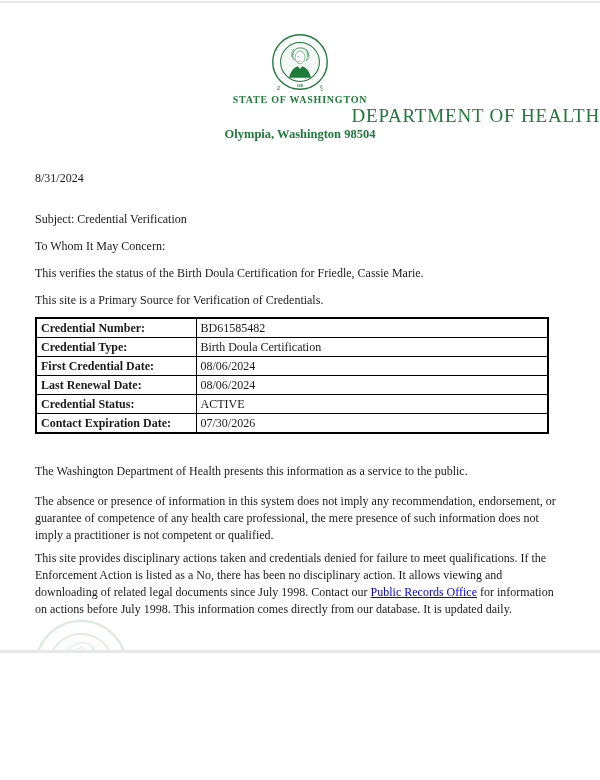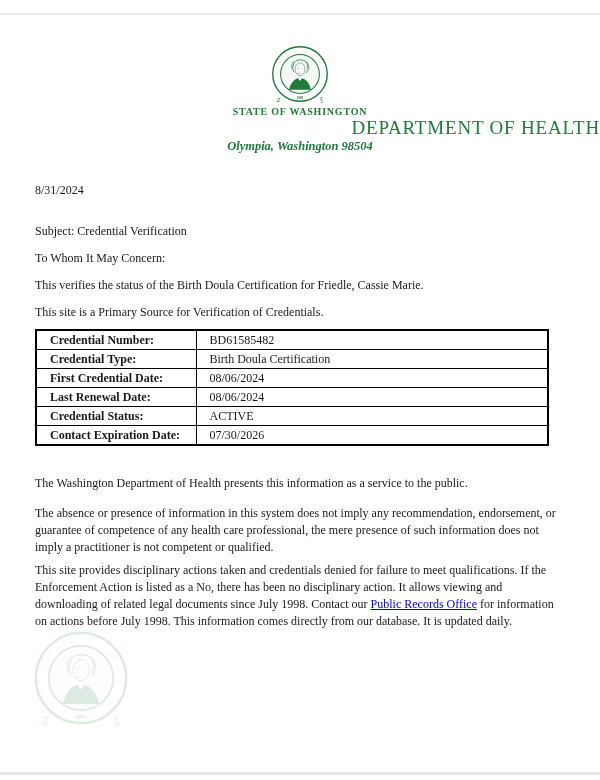--- a/index.html
+++ b/index.html
@@ -1,64 +1,64 @@
 <!DOCTYPE html>
 <html><head>
 <meta charset="utf-8">
 <style>
   * { margin:0; padding:0; box-sizing:border-box; }
   html,body { background:#fff; }
   .page {
     position:relative;
-    width:600px; height:762px;
+    width:600px; height:652px;
     background:#ffffff;
     font-family:"Liberation Serif", serif;
     color:#1a1a1a;
     overflow:hidden;
-    margin:13px auto;
+    margin:1px auto;
   }
   .edge-bar { position:absolute; left:0; width:600px; background:#e8e8e8; }
   .edge-top { top:0; height:2px; }
   .edge-bottom { bottom:0; height:3px; }
 
   
   .seal-svg { position:absolute; left:271px; top:32px; width:58px; height:58px; }
   .hdr-state {
     position:absolute; top:93px; left:0; width:100%;
     text-align:center; color:#1e7b3a;
     font-weight:bold; font-size:10px; letter-spacing:0.8px;
   }
   .hdr-dept {
     position:absolute; top:104px; left:0; width:100%;
     text-align:right; color:#1e7b3a;
     font-size:19px; letter-spacing:0.8px; font-weight:normal;
   }
   .hdr-addr {
     position:absolute; top:126px; left:0; width:100%;
     text-align:center; color:#1e7b3a;
-    font-size:12.5px; font-style:italic; font-weight:bold;
+    font-size:12.5px; font-weight:bold;
   }
 
   
   .line { position:absolute; left:35px; font-size:12px; line-height:15px; }
   .l-date { top:170px; }
   .l-subject { top:211px; }
   .l-salutation { top:238px; }
   .l-verify { top:265px; }
   .l-primary { top:292px; }
 
   
   .cred-table {
     position:absolute; left:35px; top:316px; width:514px;
     border-collapse:collapse;
     font-size:12px;
   }
   .cred-table td {
     border:1px solid #000;
-    padding:2px 5px 2px 13px;
+    padding:2px 5px 2px 4px;
     height:19px;
     line-height:14px;
     vertical-align:middle;
   }
   .cred-table { border:2px solid #000; }
   .cred-table td.lbl { font-weight:bold; width:160px; }
 
   
   .para {
     position:absolute; left:35px; width:532px;

